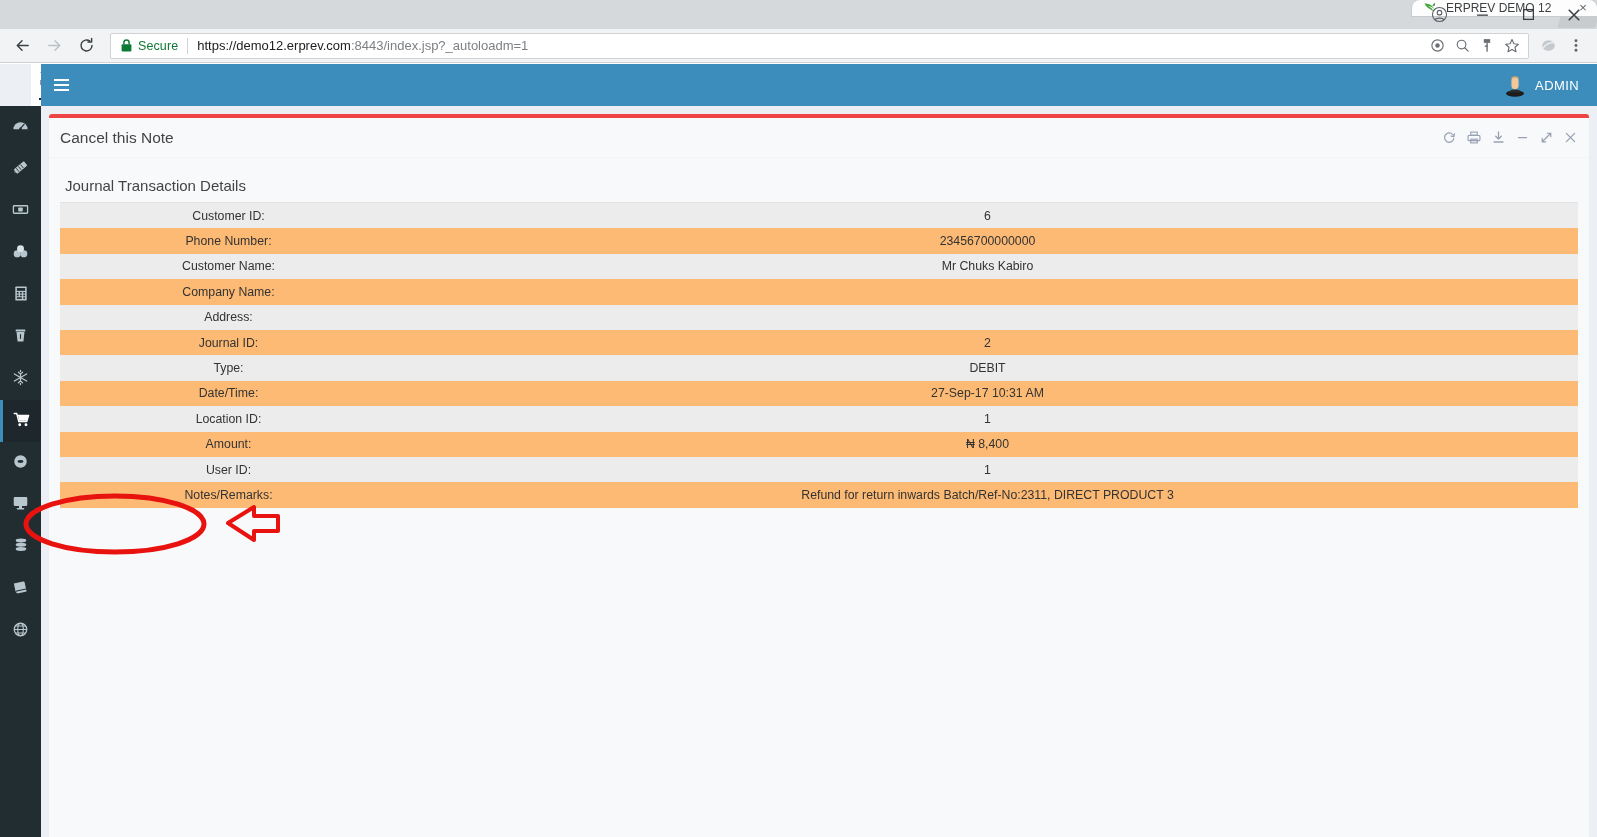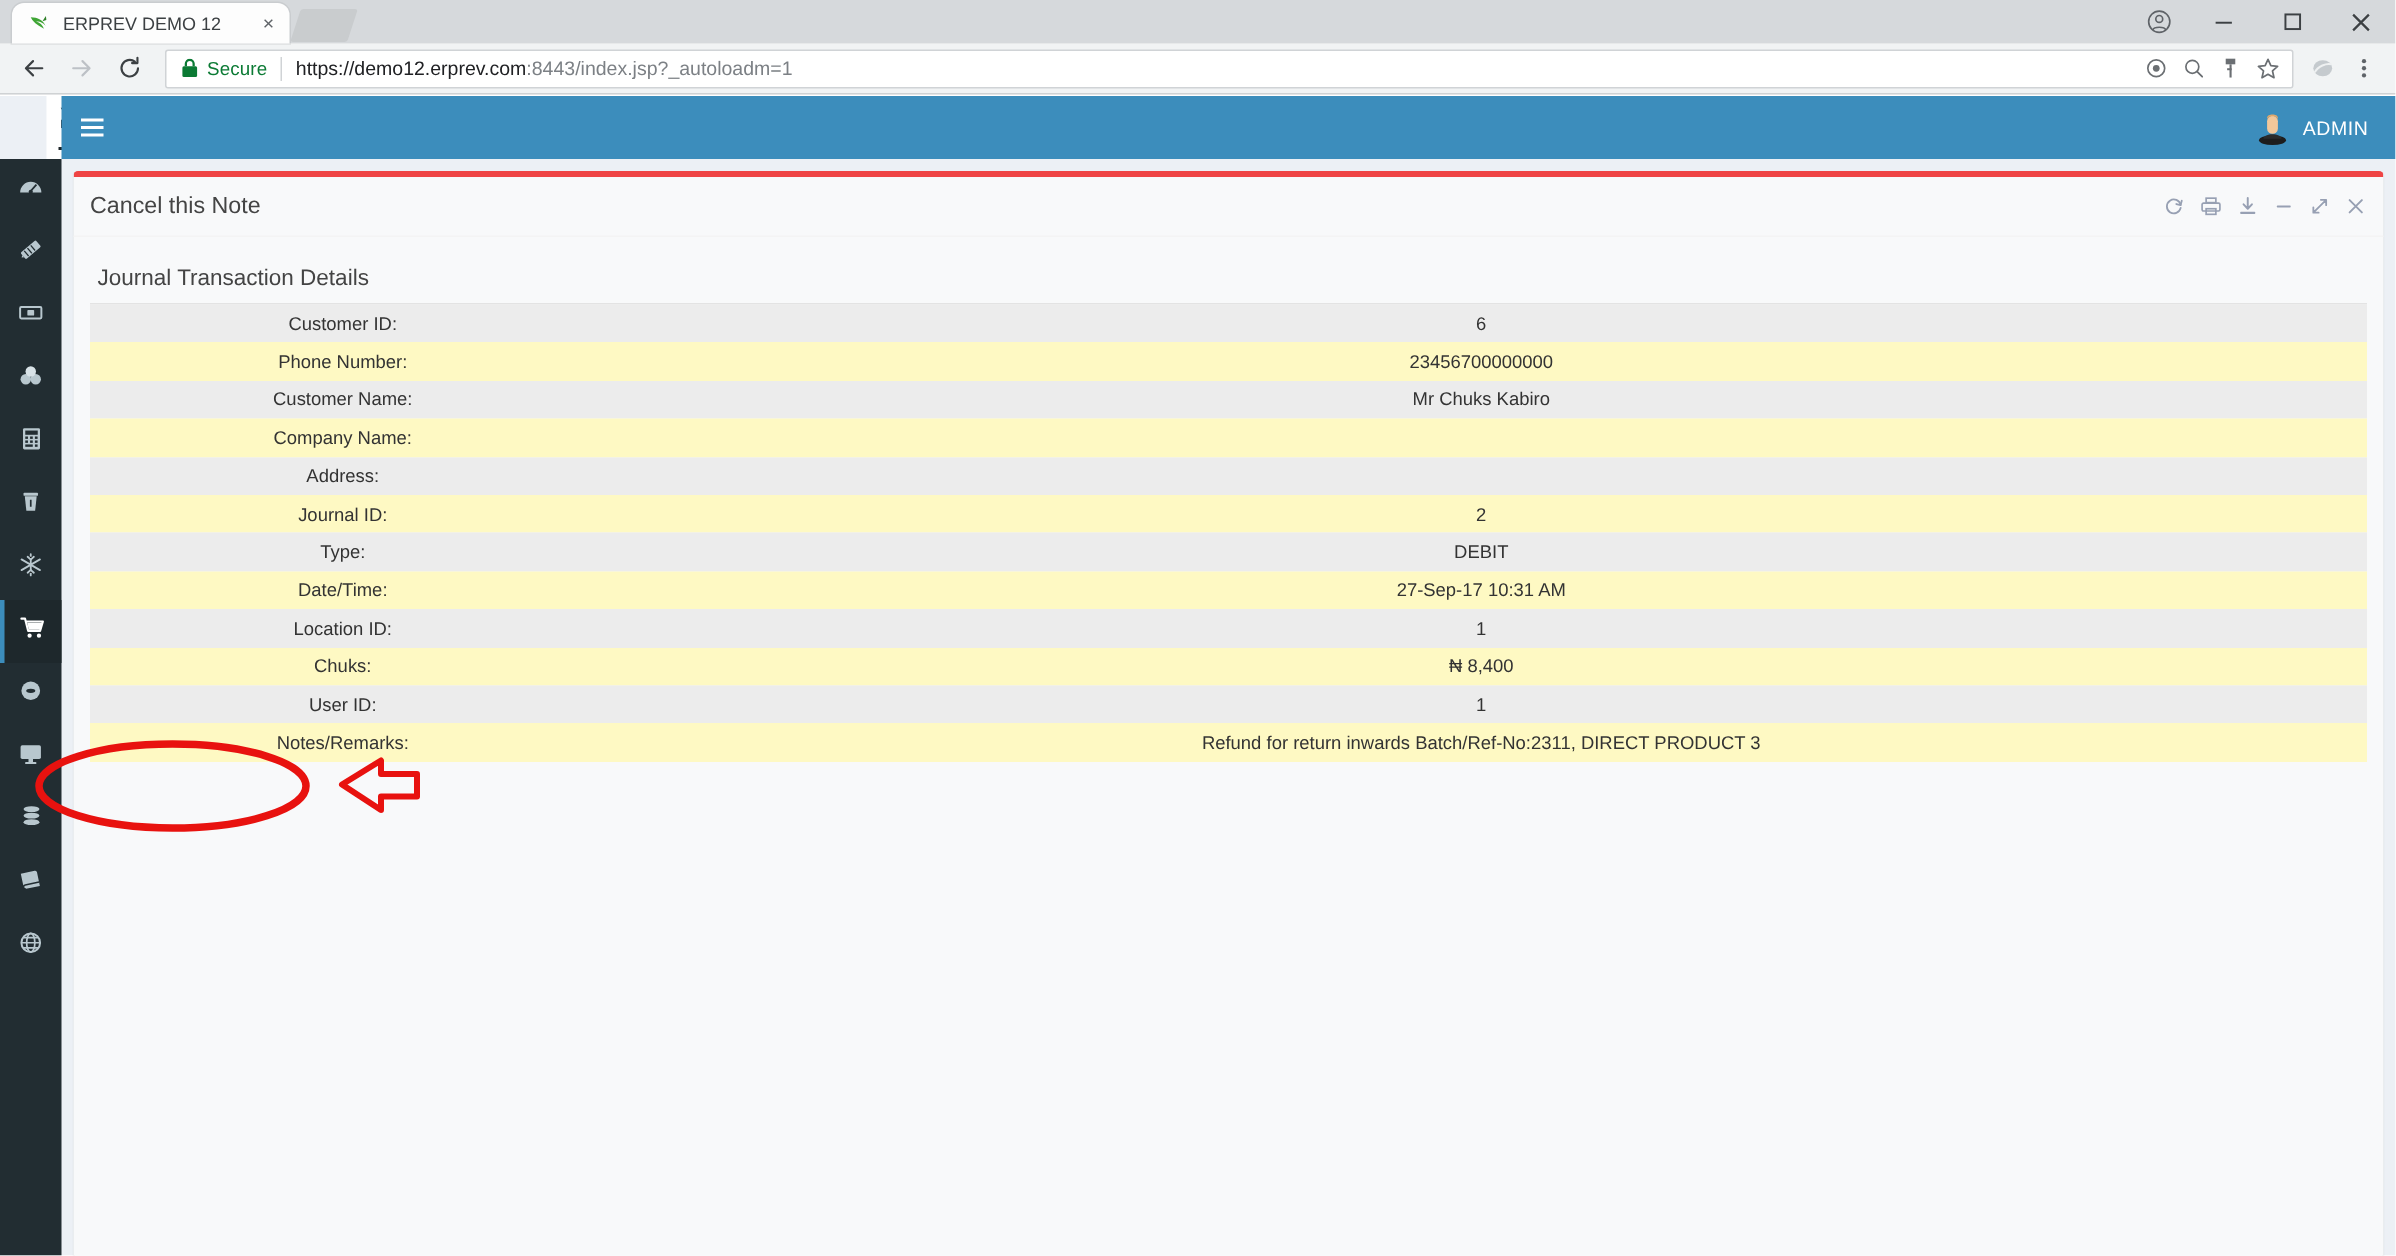--- a/index.html
+++ b/index.html
@@ -8,21 +8,21 @@
     font-family: "Liberation Sans", sans-serif;
     background: #ffffff;
     overflow: hidden;
   }
 
   
   .browser { width: 1597px; height: 837px; position: relative; }
 
   .tabstrip {
     height: 29px; background: #d6d9dc; position: relative;
-    display: flex; align-items: flex-end;
+    display: flex; align-items: flex-end; flex-direction: column;
   }
   .tab {
     position: relative; height: 27px; width: 185px; margin-left: 8px;
     background: #fdfdfd; border-radius: 8px 8px 0 0;
     display: flex; align-items: center; padding: 0 6px 0 10px;
     box-shadow: 0 0 0 1px rgba(0,0,0,0.06);
   }
   .tab-fav { width: 16px; height: 16px; flex: 0 0 16px; position: relative; }
   .tab-fav svg { display: block; }
   .tab-title {
@@ -137,21 +137,21 @@
 
   .box-body { padding: 16px 11px 0 11px; }
   .section-title {
     font-size: 15px; color: #444; font-weight: 400;
     padding: 3px 0 8px 5px; border-bottom: 1px solid #e3e3e3; margin-bottom: 0;
   }
 
   .detail-table { width: 100%; border-collapse: collapse; }
   .detail-table tr { height: 25.4px; text-align: center; }
   .detail-table tr.odd { background: #ececec; }
-  .detail-table tr.even { background: #fef9c3; }
+  .detail-table tr.even { background: #fdba74; }
   .detail-table td {
     font-size: 12.3px; color: #333333; padding: 0 0 0 7px;
     vertical-align: middle; white-space: nowrap;
   }
   .detail-table td.lbl { width: 330px; }
 
   .btn-row { padding: 6px 0 0 7px; position: relative; }
   .btn-cancel {
     display: inline-block; background: #3c8dbc; color: #ffffff;
     border: 1px solid #357ca5; border-radius: 3px;
@@ -522,21 +522,21 @@
               </tr>
               <tr class="even">
                 <td class="lbl">Date/Time:</td>
                 <td>27-Sep-17 10:31 AM</td>
               </tr>
               <tr class="odd">
                 <td class="lbl">Location ID:</td>
                 <td>1</td>
               </tr>
               <tr class="even">
-                <td class="lbl">Chuks:</td>
+                <td class="lbl">Amount:</td>
                 <td>₦ 8,400</td>
               </tr>
               <tr class="odd">
                 <td class="lbl">User ID:</td>
                 <td>1</td>
               </tr>
               <tr class="even">
                 <td class="lbl">Notes/Remarks:</td>
                 <td>Refund for return inwards Batch/Ref-No:2311, DIRECT PRODUCT 3</td>
               </tr>

